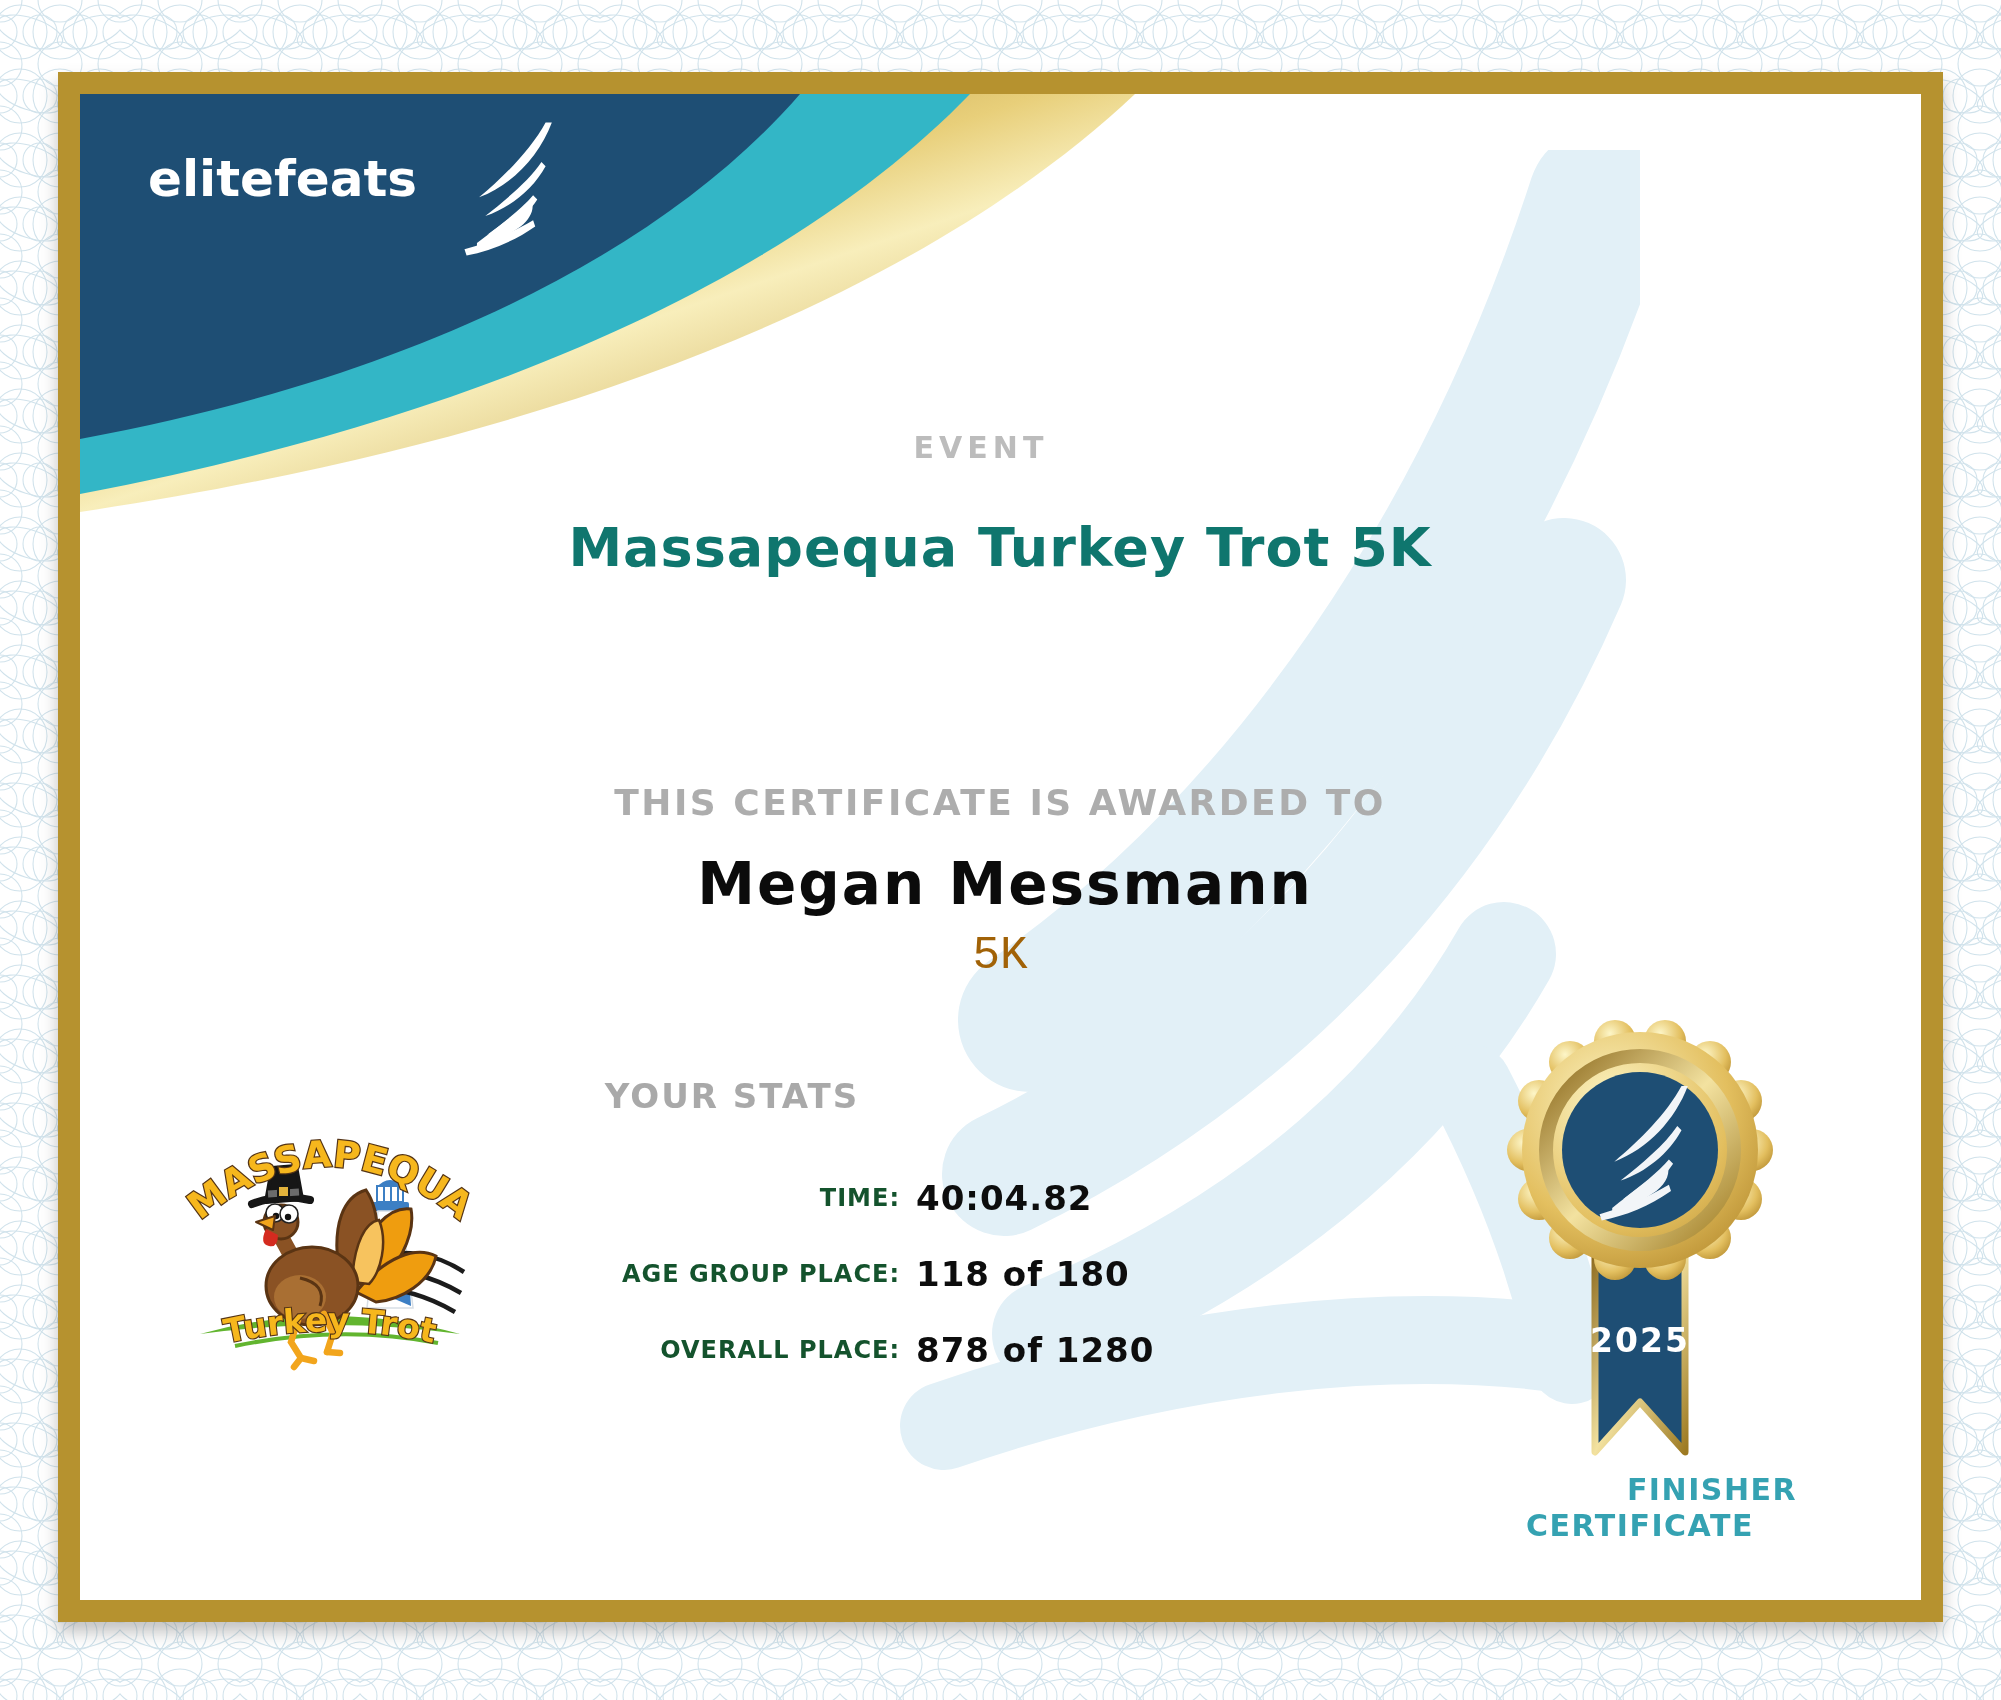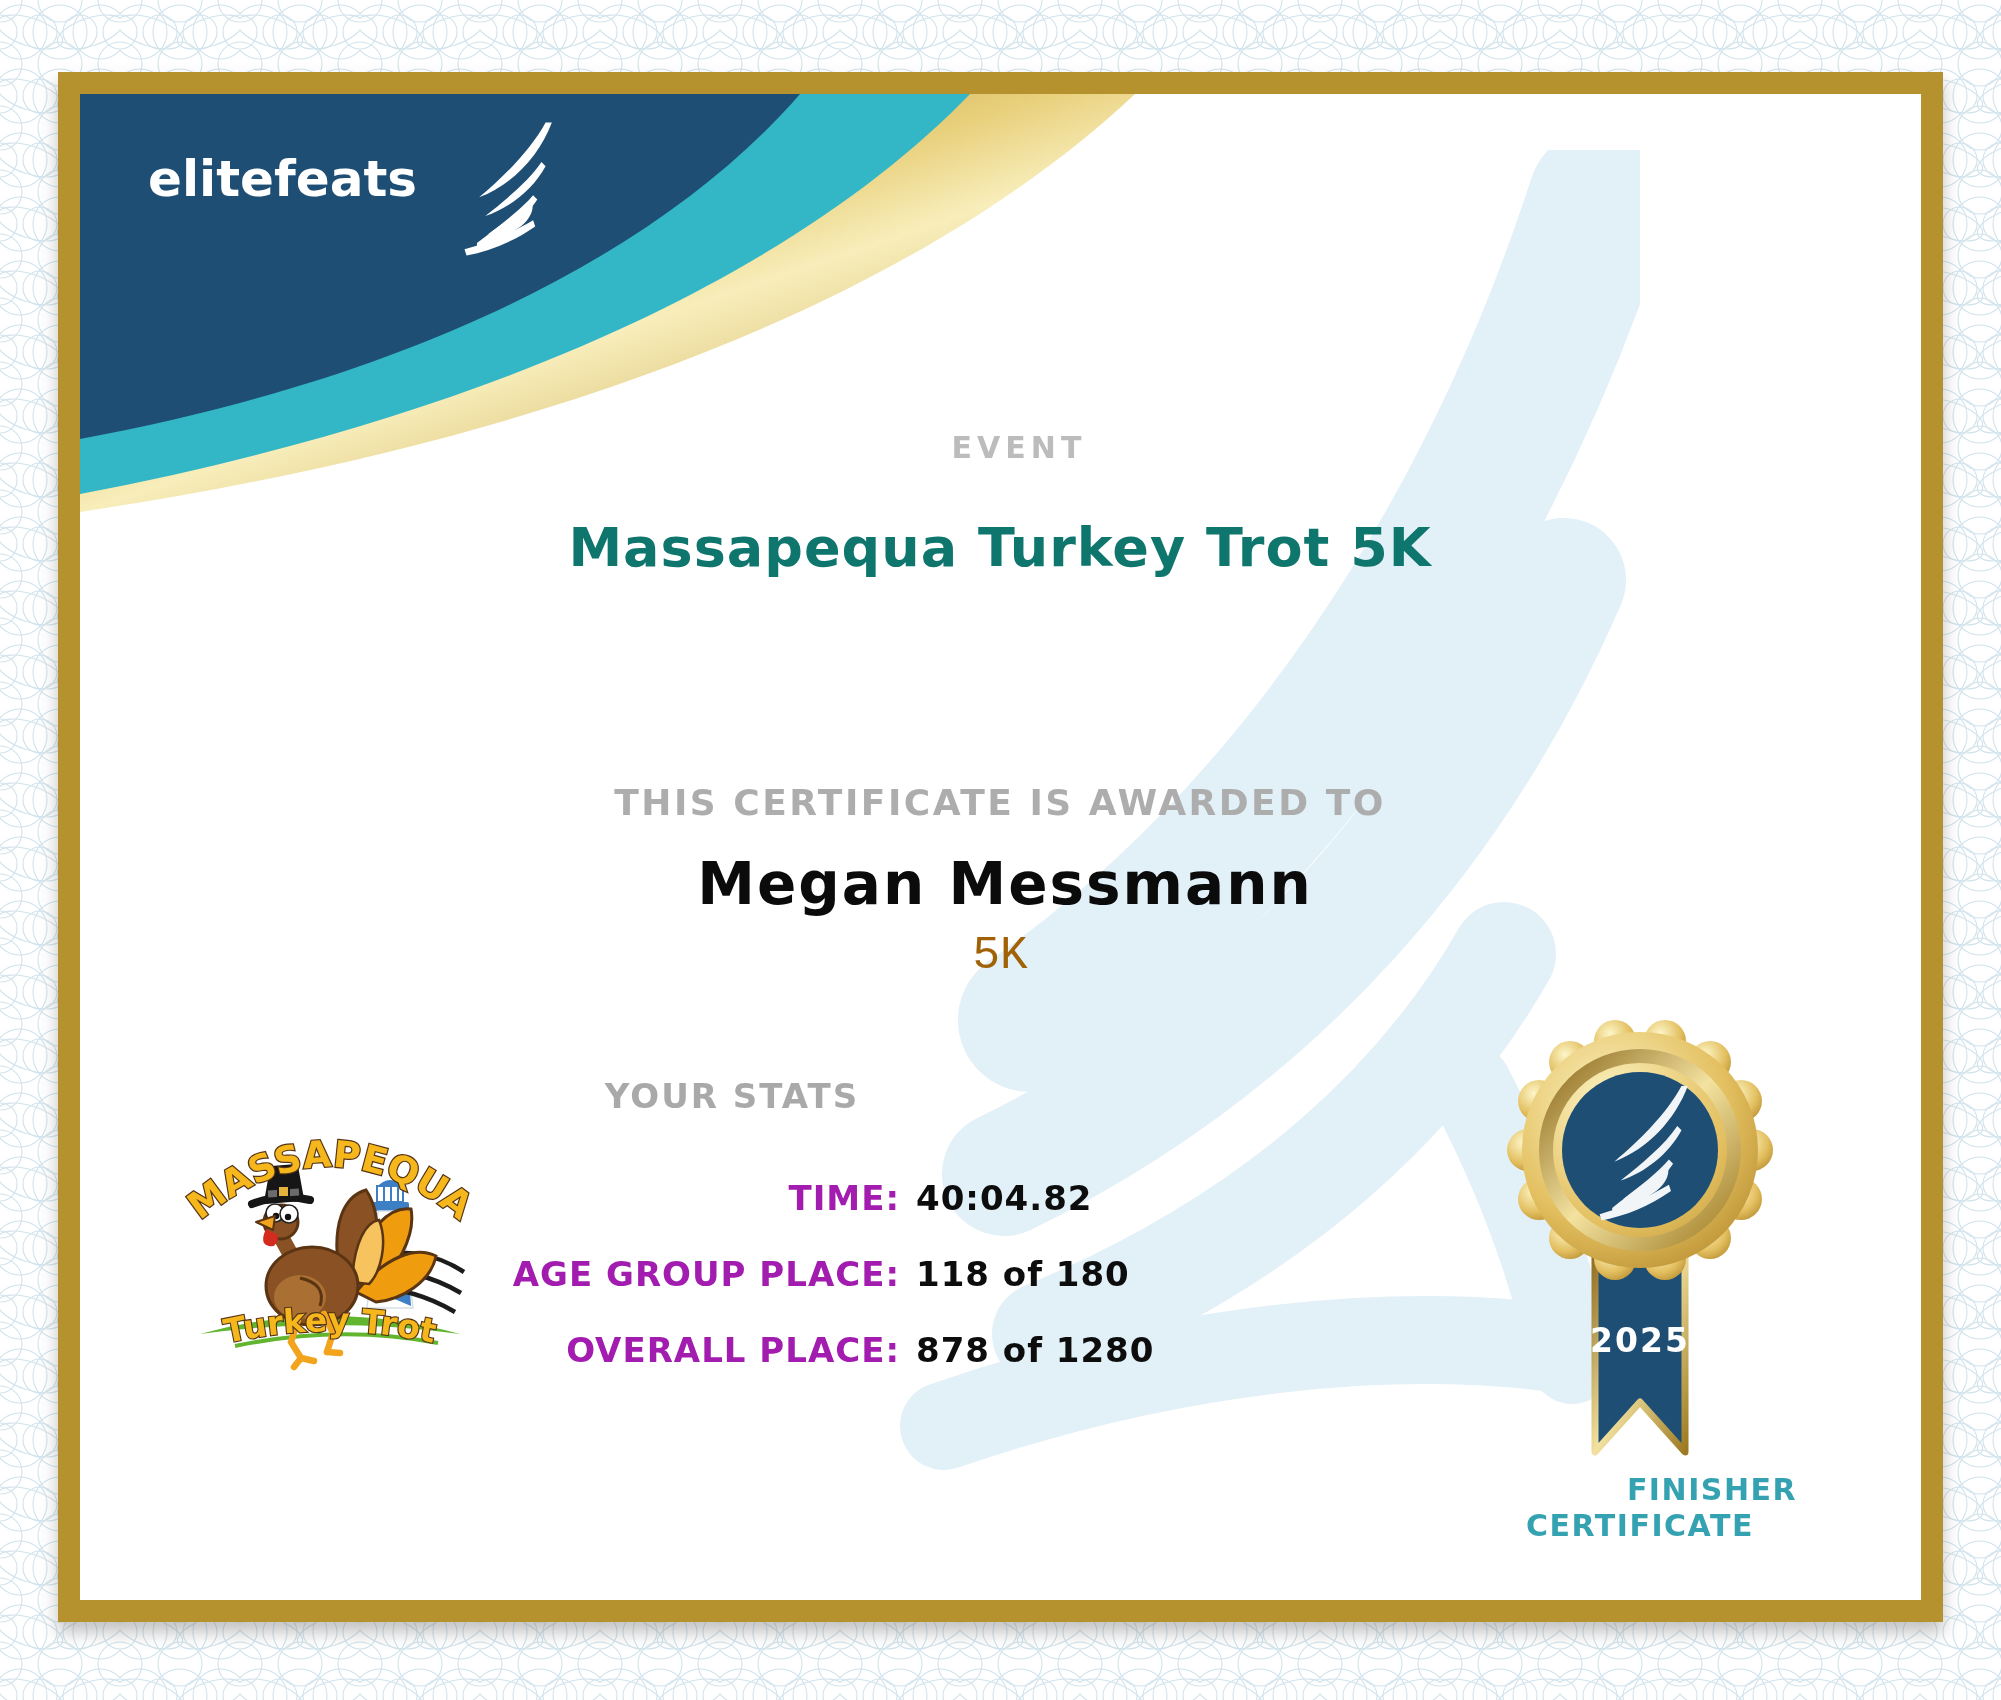--- a/index.html
+++ b/index.html
@@ -11,36 +11,36 @@
   
   .cert-frame{left:58px;top:72px;width:1885px;height:1550px;box-sizing:border-box;
               background:#ffffff;border:22px solid #b6922f;z-index:1;
               box-shadow:0 10px 16px rgba(100,100,100,.40);}
   #watermark{left:800px;top:150px;z-index:2;}
   #header-waves{left:80px;top:94px;z-index:3;}
   .brand-logo-text{left:148px;top:150px;width:330px;font-size:50px;font-weight:bold;
                    color:#ffffff;letter-spacing:0px;z-index:4;}
   #brand-foot-icon{left:452px;top:120px;z-index:4;}
   .center-txt{text-align:center;z-index:4;}
-  .event-label{left:719px;top:430px;width:600px;font-size:30px;font-weight:bold;
+  .event-label{left:681px;top:430px;width:600px;font-size:30px;font-weight:bold;
                color:#bcbcbc;letter-spacing:5px;}
   .event-name{left:300px;top:516px;width:1400px;font-size:54px;font-weight:bold;
               color:#0f766e;letter-spacing:1px;}
   .award-label{left:300px;top:762px;width:1400px;font-size:36px;font-weight:bold;
                color:#adadad;letter-spacing:2.5px;margin-top:20px;}
   .recipient{left:300px;top:850px;width:1410px;font-size:58px;font-weight:bold;
              color:#0b0b0b;letter-spacing:2px;}
   .distance{left:800px;top:930px;width:400px;font-size:46px;font-weight:normal;
             color:#a16207;font-family:Liberation Mono, monospace;}
   .stats-heading{left:532px;top:1076px;width:400px;font-size:34px;font-weight:bold;
                  color:#a9a9a9;letter-spacing:2px;}
   .stats-grid{left:430px;top:1160px;width:780px;display:grid;
               grid-template-columns:470px auto;z-index:4;}
   .stats-grid .cell{height:76px;display:flex;align-items:center;}
-  .stat-label{justify-content:flex-end;font-size:34px;font-weight:bold;color:#a21caf;
+  .stat-label{justify-content:flex-end;font-size:24px;font-weight:bold;color:#14532d;
               letter-spacing:1px;}
   .stat-value{justify-content:flex-start;padding-left:16px;font-size:34px;
               font-weight:bold;color:#0d0d0d;letter-spacing:1px;}
   #race-logo{left:180px;top:1100px;z-index:4;}
   #finisher-medal{left:1495px;top:1000px;z-index:4;}
   .finisher-line1{left:1512px;top:1472px;width:400px;font-size:30px;font-weight:bold;
                   color:#35a2b2;letter-spacing:1.5px;}
   .finisher-line2{left:1440px;top:1508px;width:400px;font-size:30px;font-weight:bold;
                   color:#35a2b2;letter-spacing:1.5px;}
 </style>

